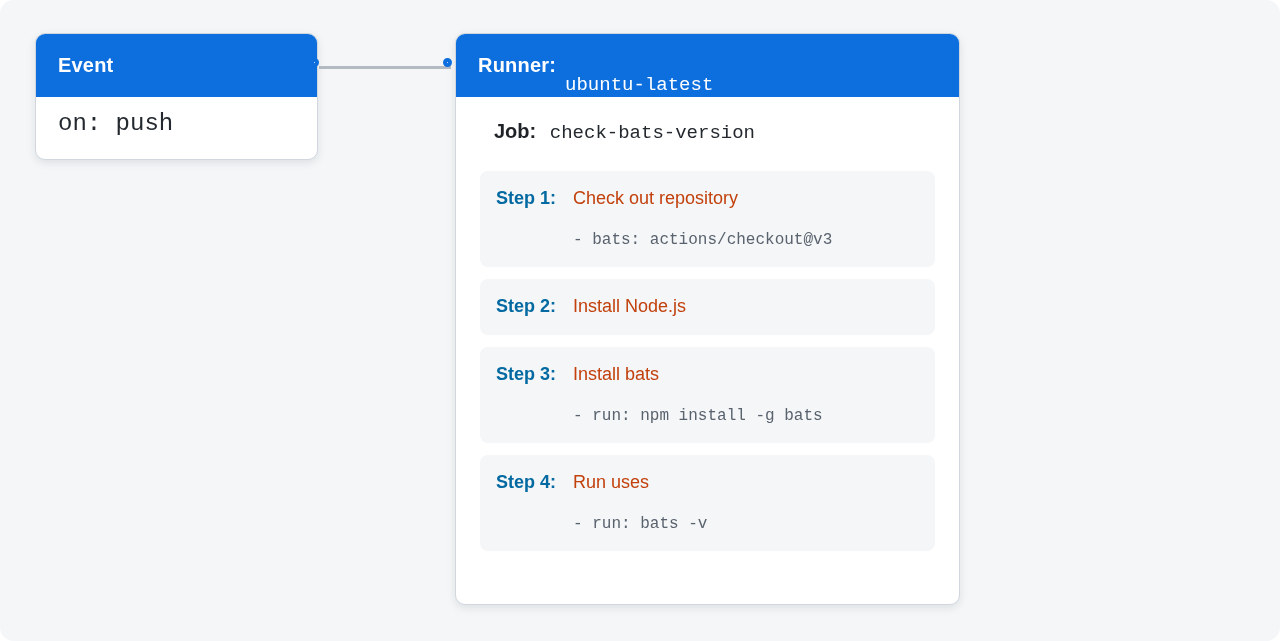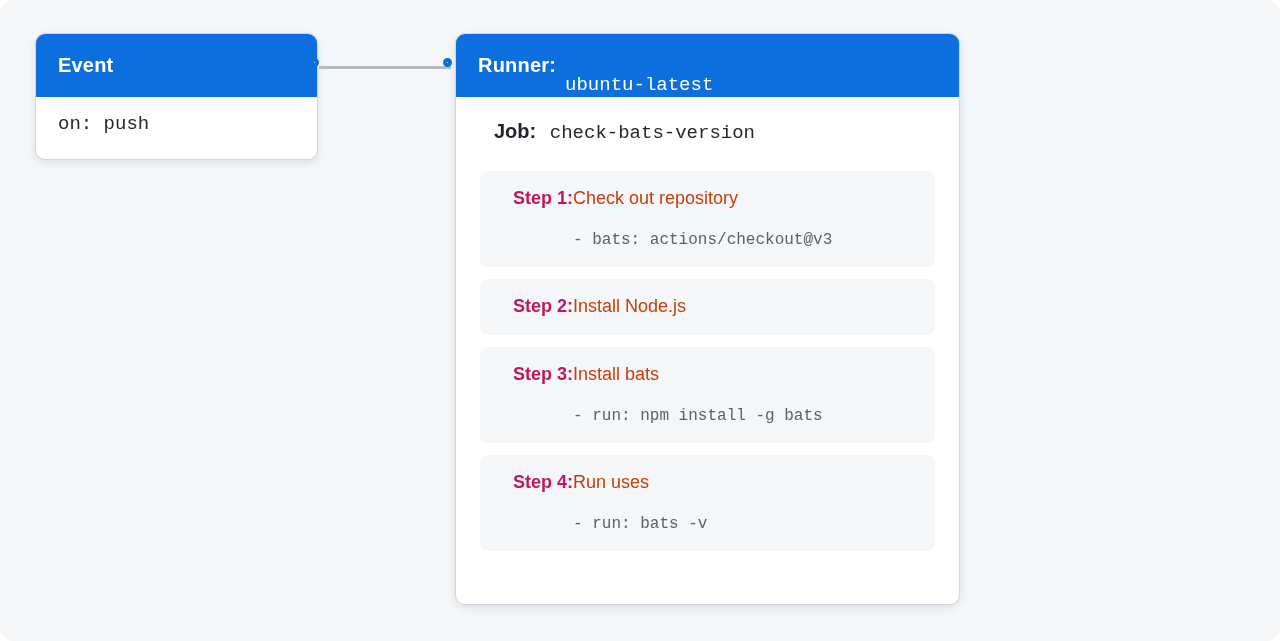--- a/index.html
+++ b/index.html
@@ -37,21 +37,21 @@
   .header-label { font-size: 20px; font-weight: 700; letter-spacing: 0.2px; text-align: center; }
   .header-value { font-size: 19px; margin-left: 9px; margin-top: 39px; }
 
   
   .event-card { left: 35px; top: 33px; width: 283px; height: 127px; }
   .event-body {
     height: 53px;
     display: flex;
     align-items: center;
     padding: 0 22px;
-    font-size: 19px;
+    font-size: 24px;
     color: #24292f;
   }
 
   
   .connector-line {
     position: absolute;
     left: 319px; top: 66px;
     width: 132px; height: 3px;
     background: #b3bac1;
     z-index: 1;
@@ -74,21 +74,21 @@
   .job-label { font-weight: 700; }
   .job-value { font-size: 19px; margin-left: 8px; color: #24292f; }
 
   .step {
     background: #f4f6f8;
     border-radius: 8px;
     padding: 15px 16px 17px 16px;
     margin-bottom: 12px;
   }
   .step-line1 { display: flex; align-items: baseline; font-size: 18px; line-height: 24px; }
-  .step-label { width: 77px; flex-shrink: 0; color: #be185d; font-weight: 600; text-align: right; }
+  .step-label { width: 77px; flex-shrink: 0; color: #0369a1; font-weight: 600; }
   .step-title { color: #c2410c; }
   .step-code {
     margin: 20px 0 0 77px;
     font-size: 16px;
     line-height: 20px;
     color: #59626d;
   }
 </style>
 </head>
 <body>

